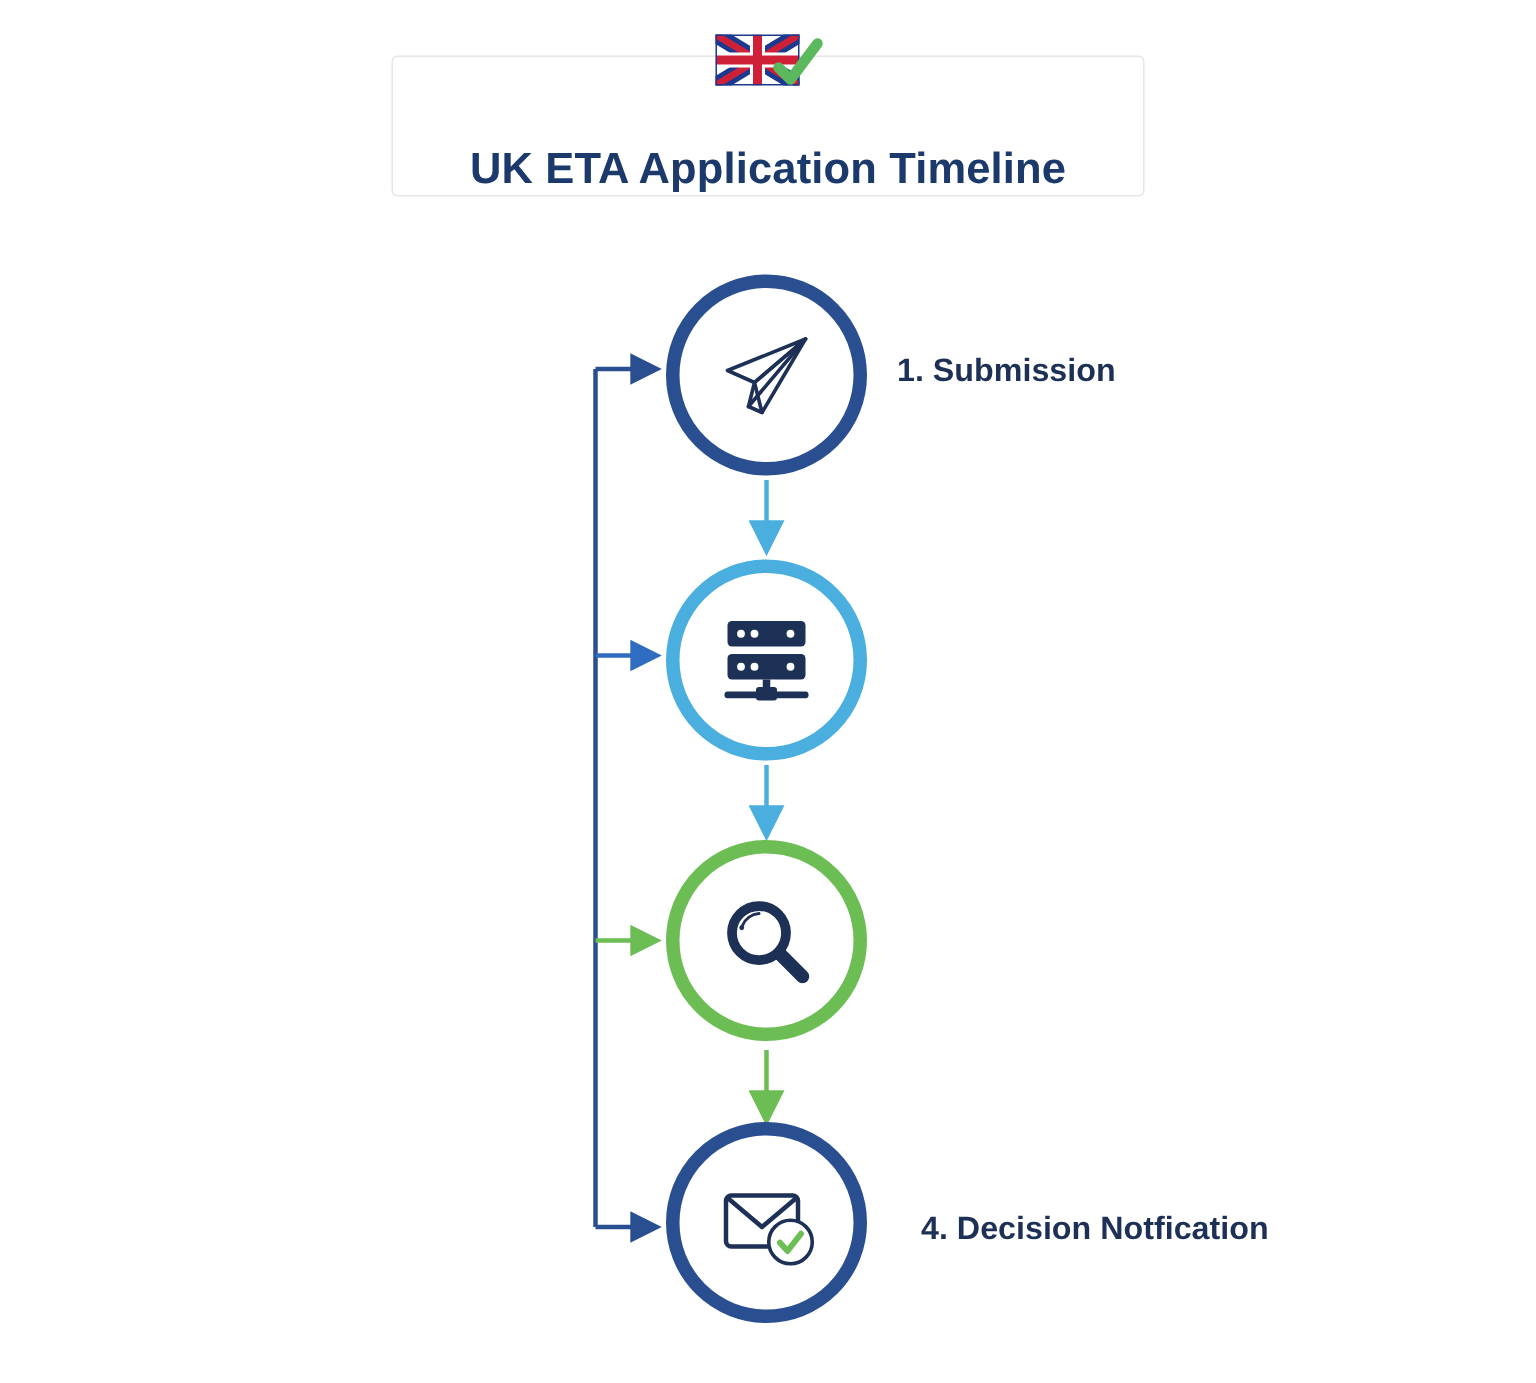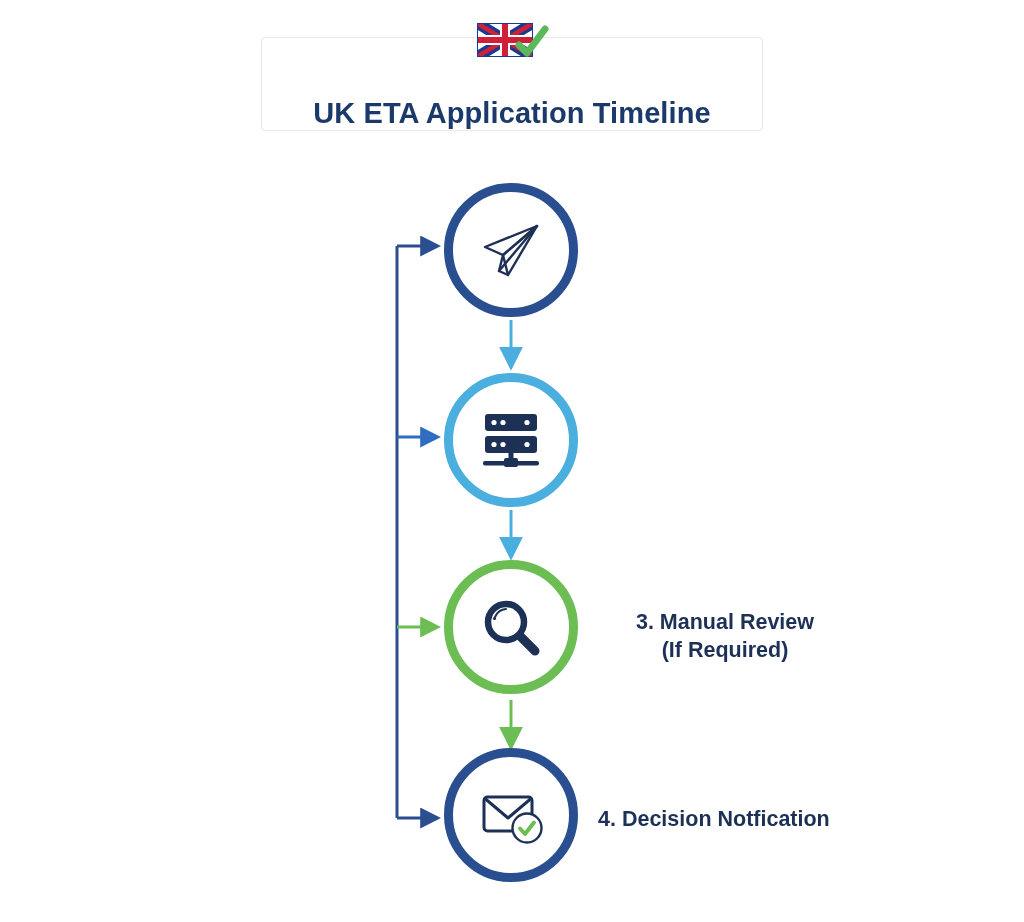--- a/index.html
+++ b/index.html
@@ -149,20 +149,21 @@
   <div class="step-node" style="left:444px; top:183px; border:9px solid #2a4f91;">
     <svg class="step-icon" viewBox="0 0 72 72">
       <g fill="none" stroke="#1d3055" stroke-width="2.4" stroke-linejoin="round" stroke-linecap="round">
         <path d="M62,12 L10,33 L28,41 z"></path>
         <path d="M62,12 L28,41 L33,61 z"></path>
         <path d="M28,41 L24,57 L33,61"></path>
         <path d="M62,12 L24,57"></path>
       </g>
     </svg>
   </div>
+  <div class="step-label" style="left:598px; top:233px; width:240px; text-align:left;">1. Submission</div>
 
   <div class="step-node" style="left:444px; top:373px; border:9px solid #4aaede;">
     <svg class="step-icon" viewBox="0 0 72 72">
       <rect x="10" y="10" width="52" height="17" rx="3" fill="#1d3055"></rect>
       <circle cx="19" cy="18.5" r="2.6" fill="#ffffff"></circle>
       <circle cx="28" cy="18.5" r="2.6" fill="#ffffff"></circle>
       <circle cx="52" cy="18.5" r="2.6" fill="#ffffff"></circle>
       <rect x="10" y="32" width="52" height="17" rx="3" fill="#1d3055"></rect>
       <circle cx="19" cy="40.5" r="2.6" fill="#ffffff"></circle>
       <circle cx="28" cy="40.5" r="2.6" fill="#ffffff"></circle>
@@ -174,26 +175,24 @@
   </div>
 
   <div class="step-node" style="left:444px; top:560px; border:9px solid #6cbe54;">
     <svg class="step-icon" viewBox="0 0 72 72">
       <circle cx="31" cy="31" r="18" fill="none" stroke="#1d3055" stroke-width="6.5"></circle>
       <path d="M20,26 a13,13 0 0 1 11,-8" fill="none" stroke="#1d3055" stroke-width="2" stroke-linecap="round"></path>
       <circle cx="19.5" cy="27.5" r="1.6" fill="#1d3055"></circle>
       <path d="M45,45 L60,60" stroke="#1d3055" stroke-width="9" stroke-linecap="round"></path>
     </svg>
   </div>
-  <div class="step-label" style="left:600px; top:608px; width:250px;">3. Manual Review
-(If Required)</div>
 
   <div class="step-node" style="left:444px; top:748px; border:9px solid #2a4f91;">
     <svg class="step-icon" viewBox="0 0 72 72">
       <rect x="9" y="18" width="48" height="34" rx="3.5" fill="#ffffff" stroke="#1d3055" stroke-width="3"></rect>
       <path d="M10.5,20 L33,39 L55.5,20" fill="none" stroke="#1d3055" stroke-width="3" stroke-linecap="round" stroke-linejoin="round"></path>
       <circle cx="52" cy="49" r="14.5" fill="#ffffff" stroke="#1d3055" stroke-width="2.4"></circle>
       <path d="M45,49.5 L50,55 L59,43.5" fill="none" stroke="#6cbe54" stroke-width="4" stroke-linecap="round" stroke-linejoin="round"></path>
     </svg>
   </div>
-  <div class="step-label" style="left:598px; top:805px; width:300px; text-align:left;">4. Decision Notfication</div>
+  <div class="step-label" style="left:614px; top:805px; width:300px; text-align:left;">4. Decision Notfication</div>
 
 </div>
 
 </body></html>

